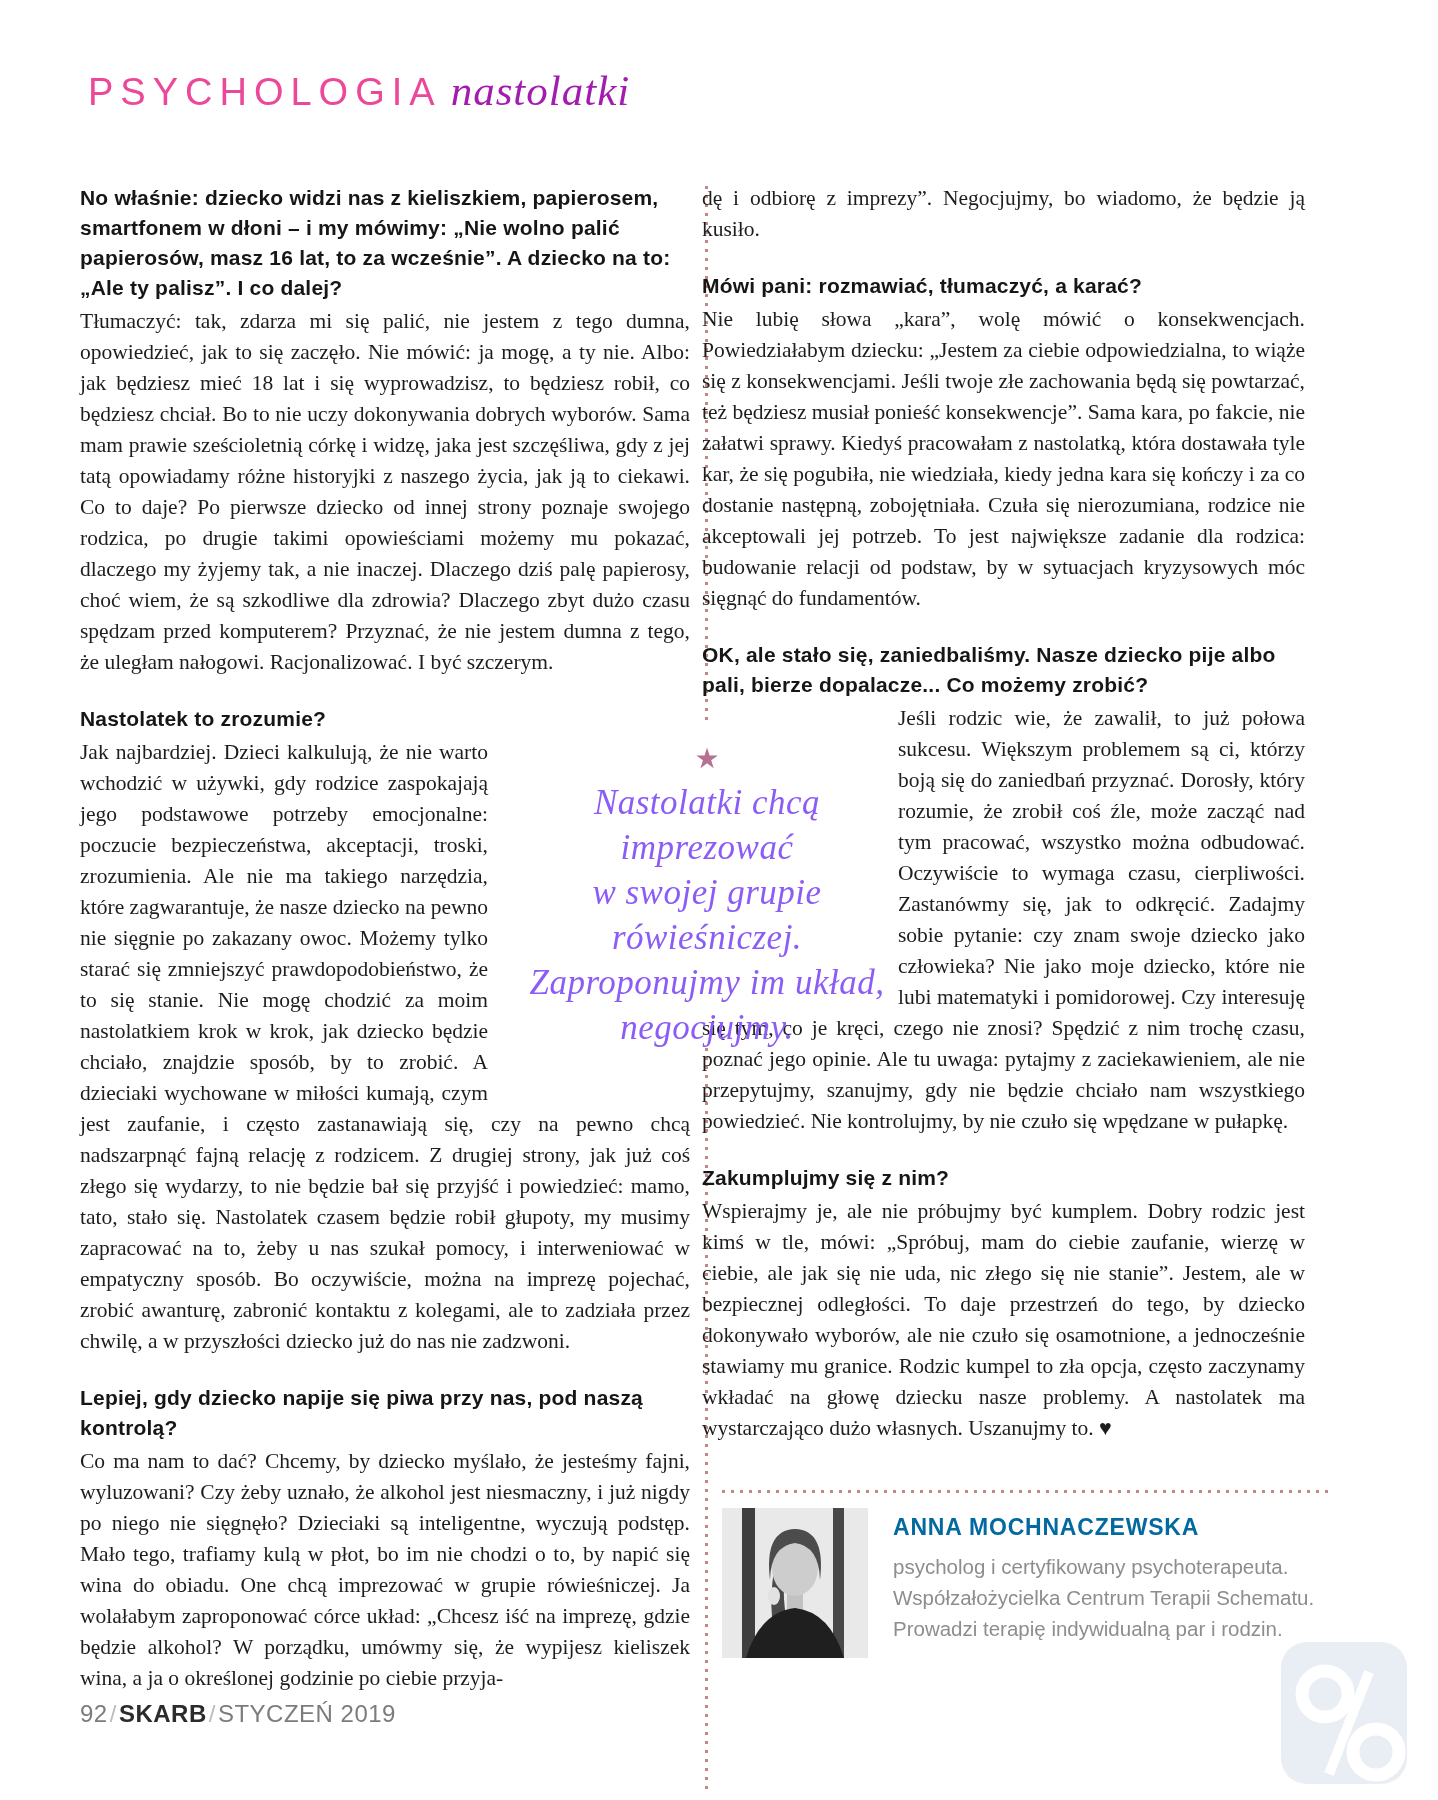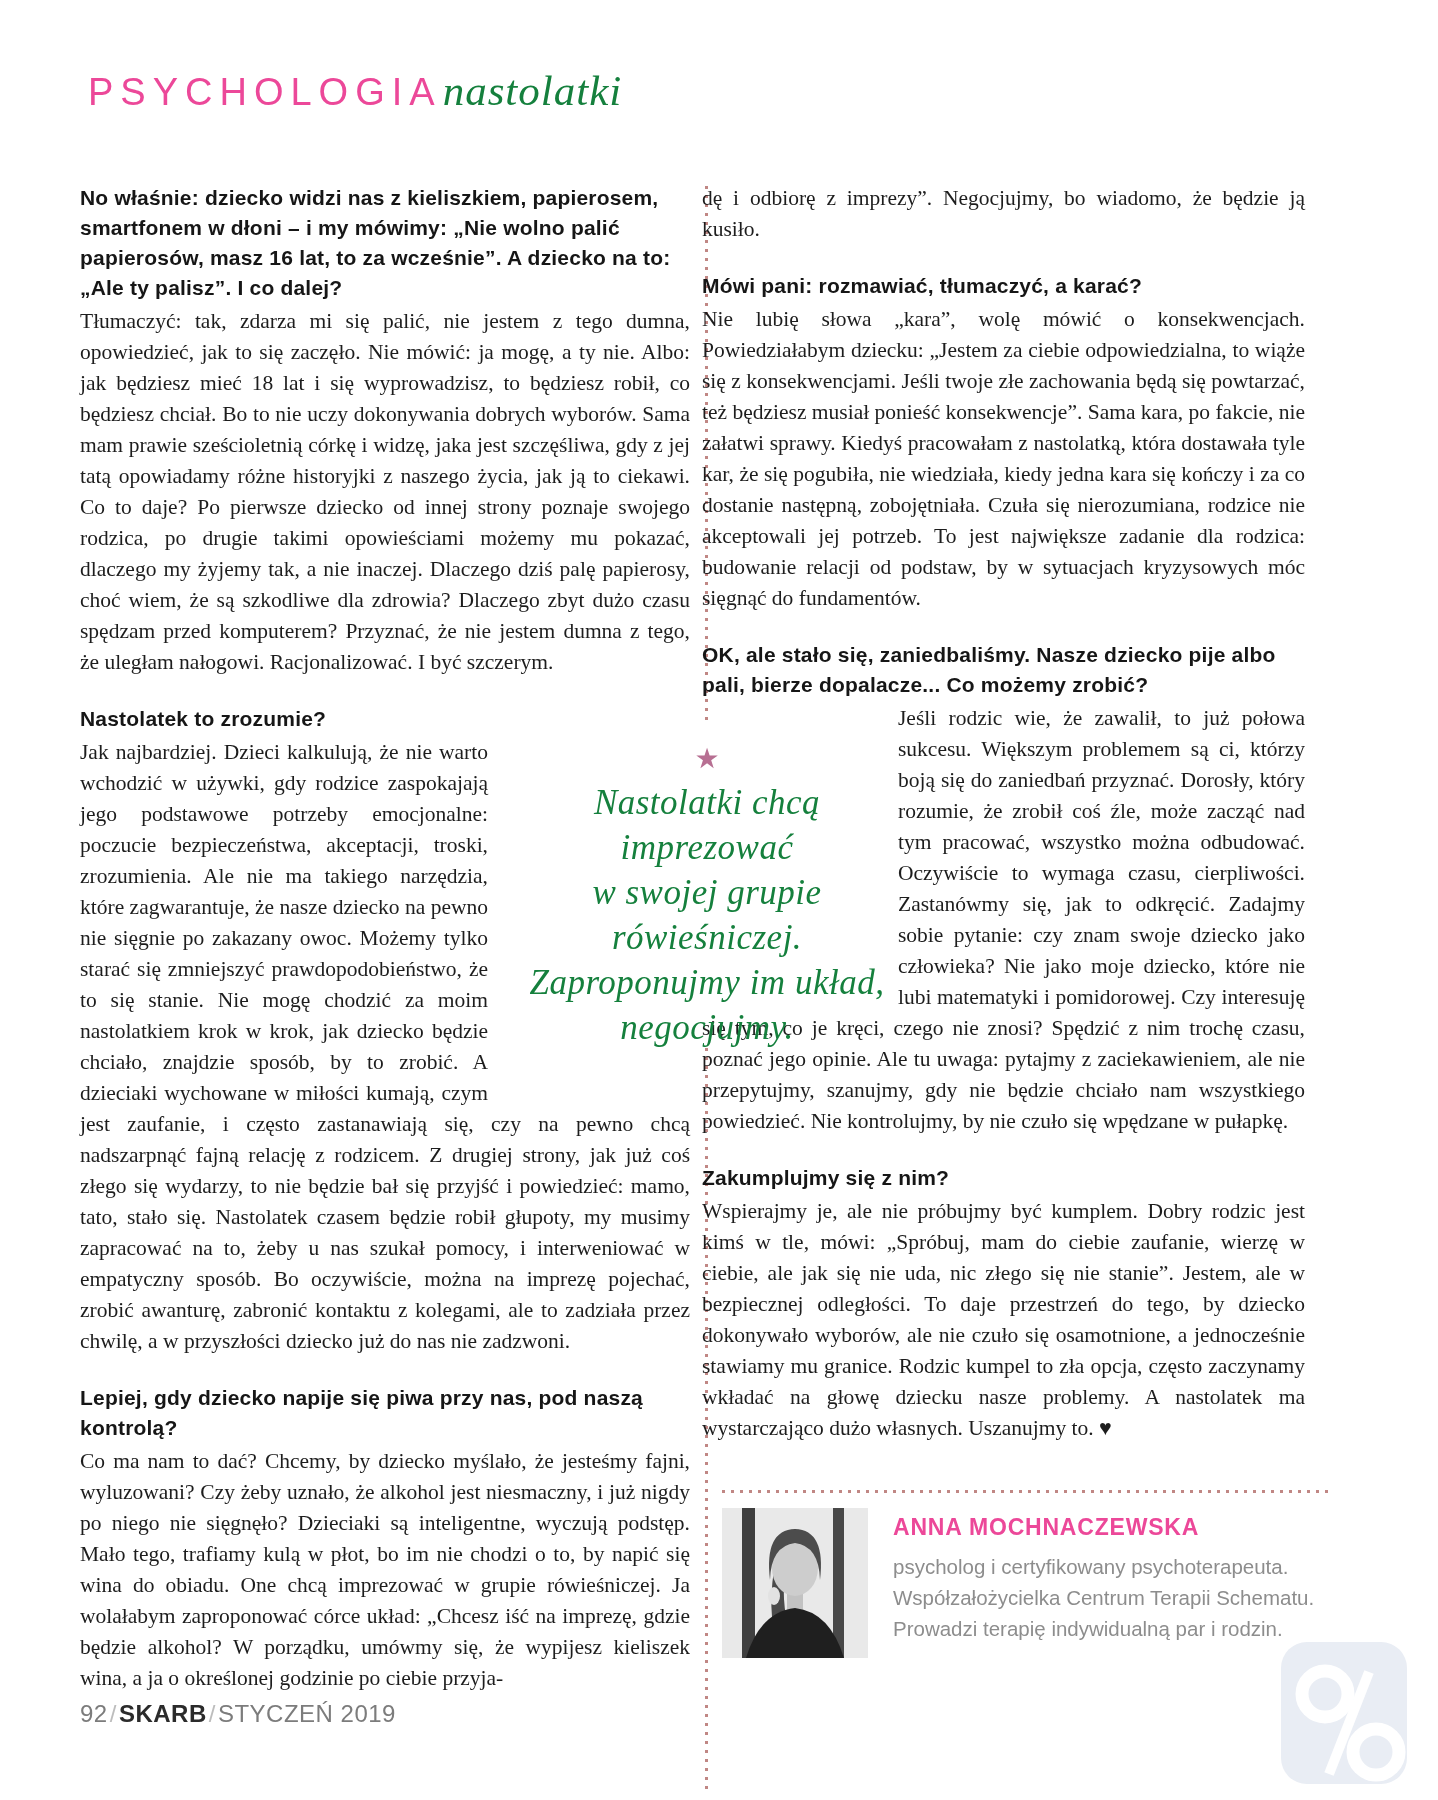--- a/index.html
+++ b/index.html
@@ -4,21 +4,21 @@
 <style>
   html,body{margin:0;padding:0;background:#ffffff;}
   .page{position:relative;width:1438px;height:1800px;background:#fff;overflow:hidden;
         font-family:"Liberation Serif",serif;color:#1d1d1d;}
 
   
   .kicker-row{position:absolute;left:88px;top:66px;white-space:nowrap;}
   .kicker{font-family:"Liberation Sans",sans-serif;font-weight:300;font-size:38px;
           letter-spacing:7px;color:#ec4899;}
   .kicker-accent{font-family:"Liberation Serif",serif;font-style:italic;font-size:43px;
-          color:#15803d;margin-left:1px;letter-spacing:1px;}
+          color:#a21caf;margin-left:9px;letter-spacing:1px;}
 
   
   .col{position:absolute;top:183px;font-size:21.5px;line-height:31px;text-align:justify;}
   .col-left{left:80px;width:610px;}
   .col-right{left:702px;width:603px;}
   .question{font-family:"Liberation Sans",sans-serif;font-weight:700;font-size:21px;
             line-height:30px;text-align:left;color:#161616;margin:26px 0 0 0;letter-spacing:.2px;}
   .question.first{margin-top:0;}
   .answer{margin:3px 0 0 0;}
   .spacer-r{float:right;width:202px;height:374px;}
@@ -29,27 +29,27 @@
          background-image:repeating-linear-gradient(to bottom,#c08784 0 3px,transparent 3px 9px);}
   .vdots.top{top:186px;height:540px;}
   .vdots.bottom{top:1048px;height:742px;}
   .hdots{position:absolute;left:722px;top:1490px;width:608px;height:3px;
          background-image:repeating-linear-gradient(to right,#c08784 0 3px,transparent 3px 9px);}
 
   
   .pullquote{position:absolute;left:447px;top:744px;width:520px;text-align:center;}
   .pq-star{font-family:"DejaVu Sans",sans-serif;font-size:28px;line-height:30px;color:#b76f92;}
   .pq-line{font-family:"Liberation Serif",serif;font-style:italic;font-size:35px;
-           line-height:45px;color:#15803d;letter-spacing:.5px;}
+           line-height:45px;color:#8b5cf6;letter-spacing:.5px;}
   .pq-line.gap{margin-top:6px;}
 
   
   .author-photo{position:absolute;left:722px;top:1508px;width:146px;height:150px;}
   .author-name{position:absolute;left:893px;top:1514px;font-family:"Liberation Sans",sans-serif;
-               font-weight:700;font-size:23px;letter-spacing:.8px;color:#ec4899;}
+               font-weight:700;font-size:23px;letter-spacing:.8px;color:#0369a1;}
   .author-bio{position:absolute;left:893px;top:1551px;width:452px;
               font-family:"Liberation Sans",sans-serif;font-size:20.5px;line-height:31px;color:#8d8d8d;}
 
   
   .footer{position:absolute;left:80px;top:1700px;font-family:"Liberation Sans",sans-serif;
           font-size:24px;color:#7c7c7c;letter-spacing:.5px;}
   .footer .slash{color:#bdbdbd;padding:0 2px;}
   .footer .mag{color:#2b2b2b;font-weight:700;}
 
   

